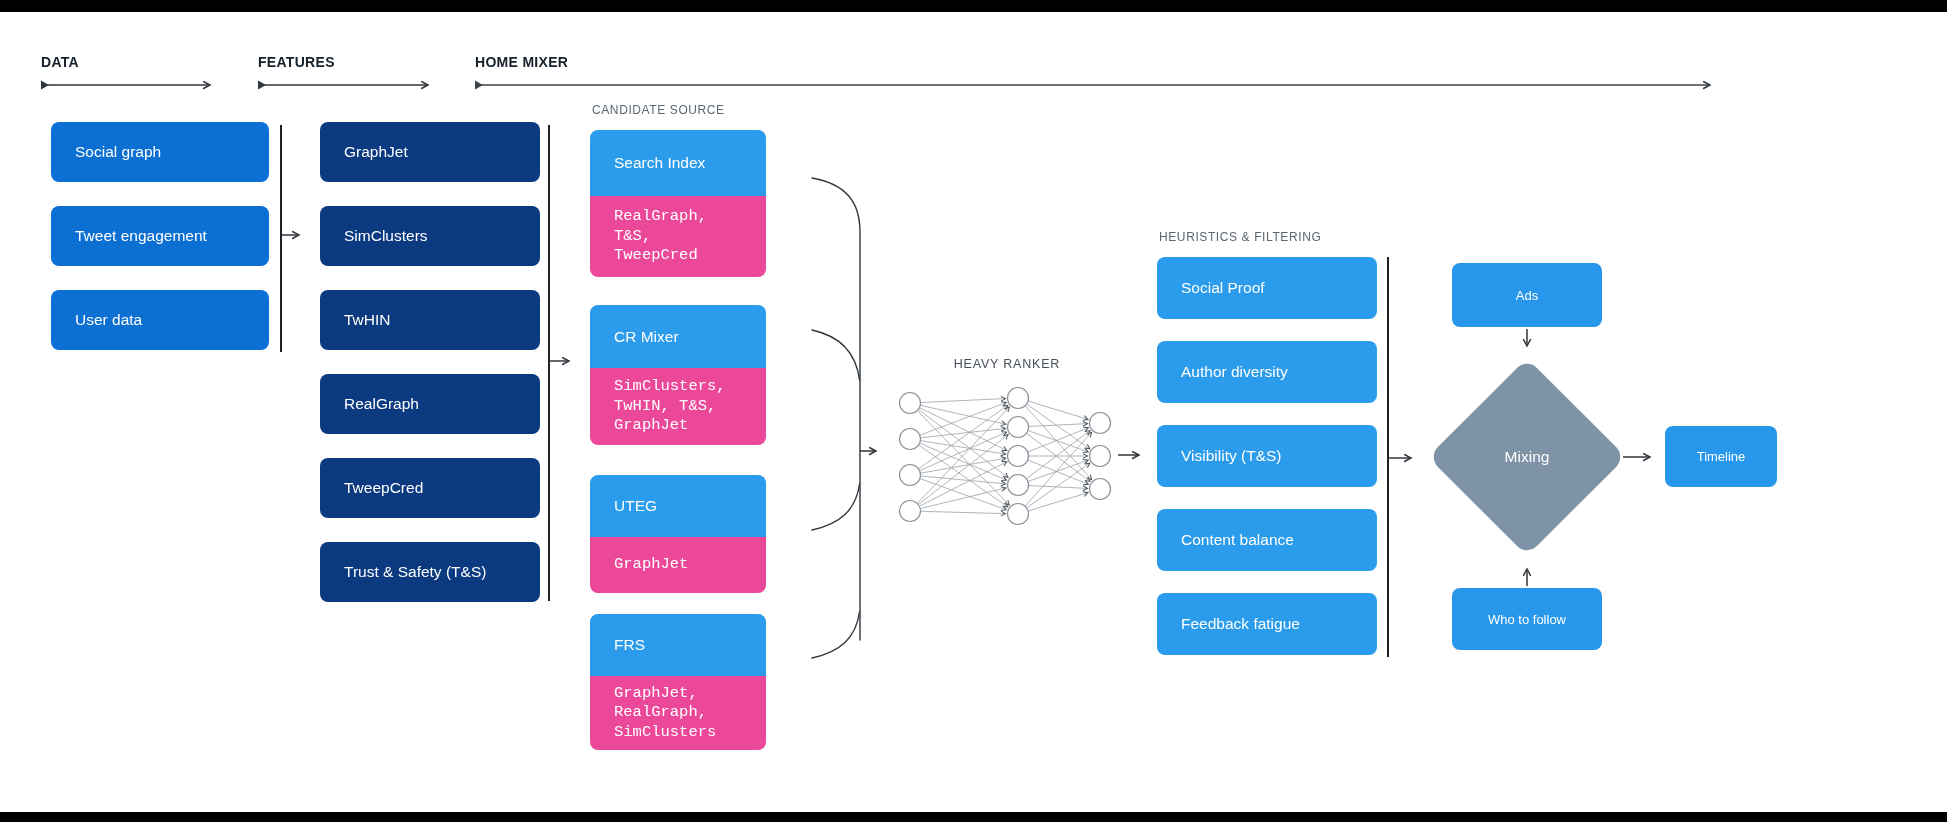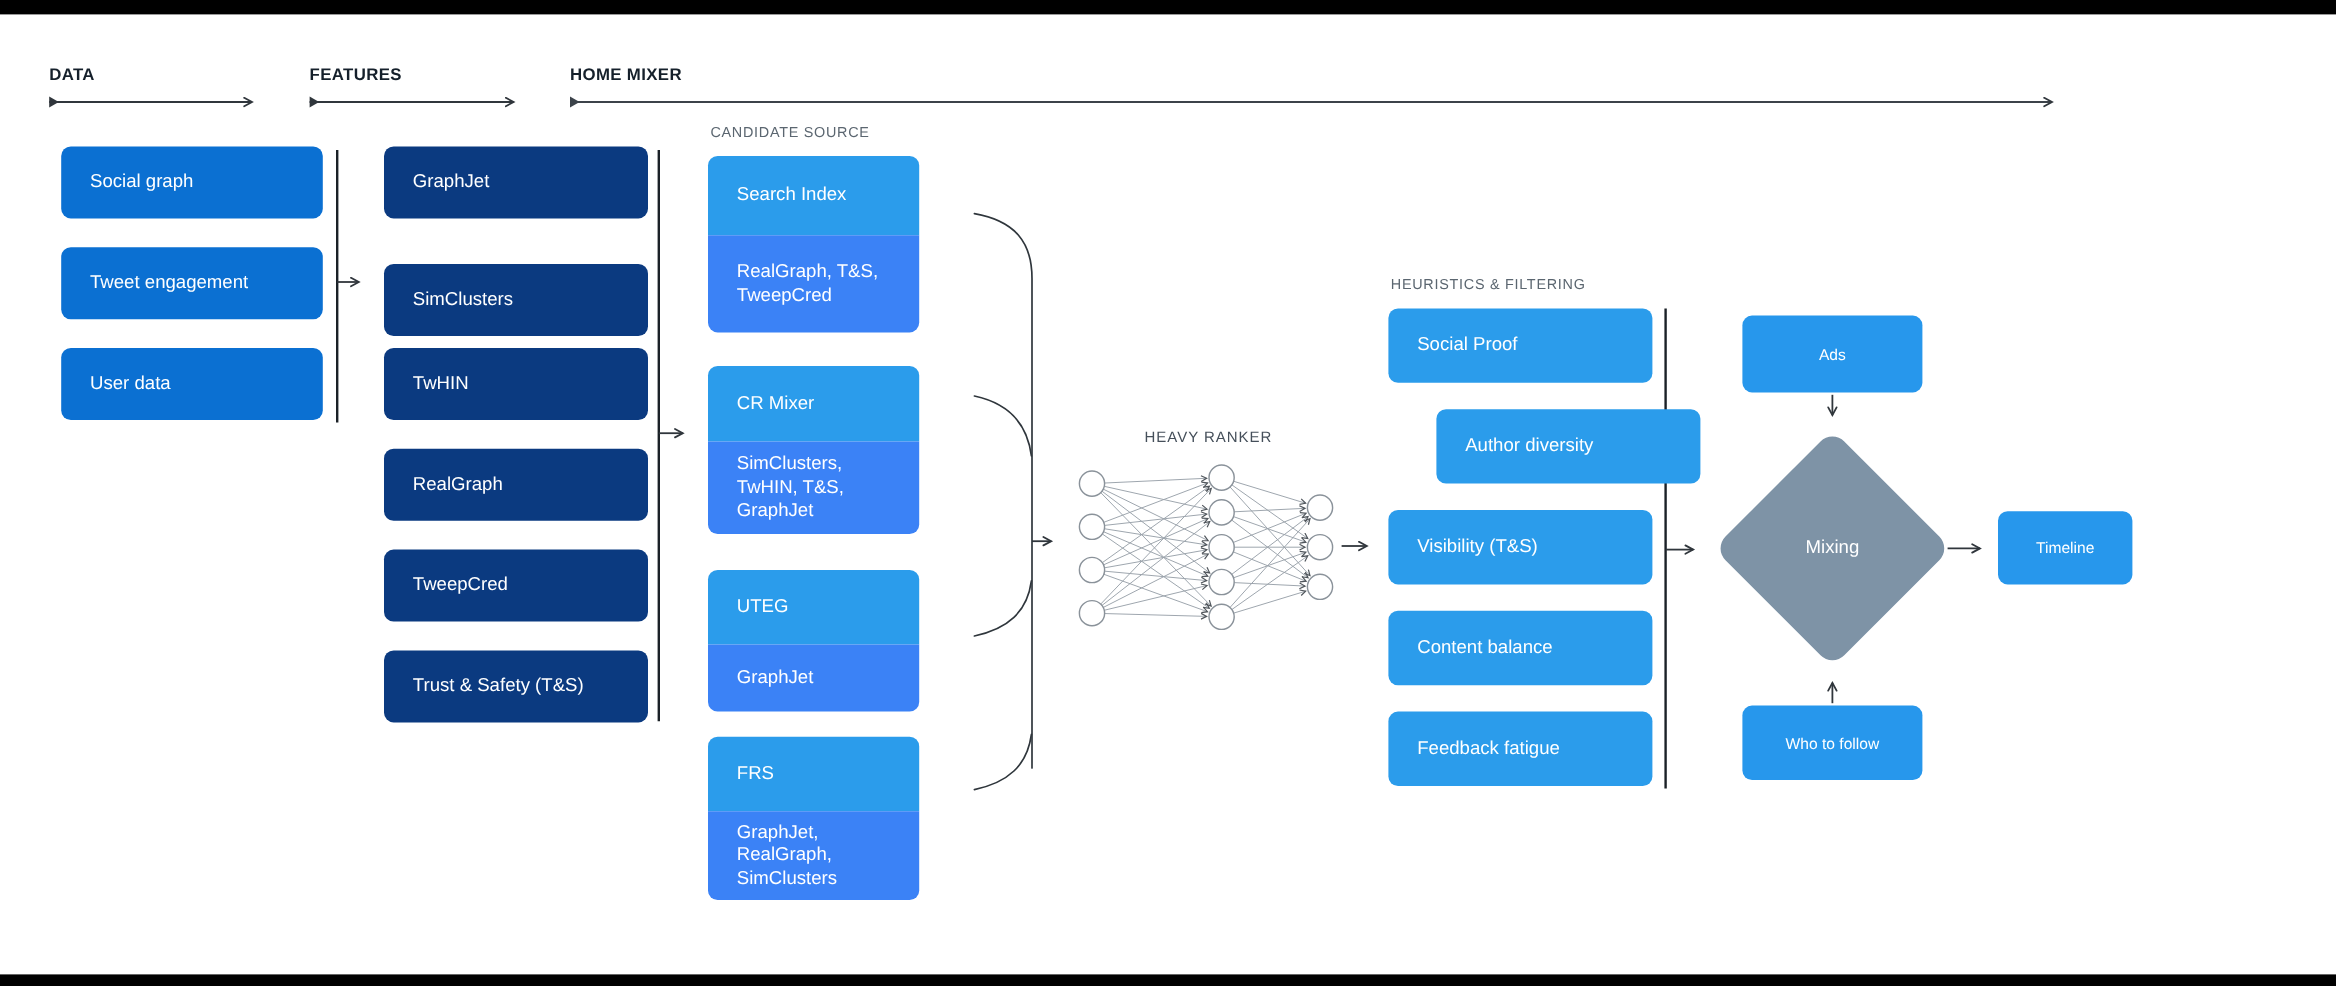--- a/index.html
+++ b/index.html
@@ -24,22 +24,22 @@
   }
   .box.data{background:#0b70d2;width:218px;height:60px;left:51px;}
   .box.feat{background:#0b3a80;width:220px;height:60px;left:320px;}
   .box.heur{background:#2b9ceb;width:220px;height:62px;left:1157px;}
   .cand{position:absolute;left:590px;width:176px;color:#fff;font-size:15.5px;box-sizing:border-box;}
   .cand .ct{
     background:#2b9ceb;border-radius:8px 8px 0 0;display:flex;align-items:center;
     padding-left:24px;padding-right:26px;box-sizing:border-box;white-space:nowrap;
   }
   .cand .cs{
-    background:#3b82f6;border-radius:0 0 8px 8px;display:flex;align-items:center;
-    padding-left:24px;padding-right:34px;box-sizing:border-box;line-height:1.25;
+    background:#ec4899;border-radius:0 0 8px 8px;display:flex;align-items:center;
+    padding-left:24px;padding-right:34px;box-sizing:border-box;line-height:1.25;font-family:Liberation Mono, monospace;
   }
   .hr-label{
     position:absolute;left:946px;top:357px;width:122px;text-align:center;
     font-size:12.5px;color:#454f5a;letter-spacing:.8px;white-space:nowrap;
   }
   .blue-node{
     position:absolute;background:#2797ec;border-radius:8px;color:#fff;font-size:13px;
     display:flex;align-items:center;justify-content:center;box-sizing:border-box;white-space:nowrap;
   }
   .diamond{
@@ -155,21 +155,21 @@
 
   <div class="sec-label" style="left:41px;top:54px;">DATA</div>
   <div class="sec-label" style="left:258px;top:54px;">FEATURES</div>
   <div class="sec-label" style="left:475px;top:54px;">HOME MIXER</div>
 
   <div class="box data" style="top:122px;">Social graph</div>
   <div class="box data" style="top:290px;">User data</div>
   <div class="box data" style="top:206px;">Tweet engagement</div>
 
   <div class="box feat" style="top:122px;">GraphJet</div>
-  <div class="box feat" style="top:220px;">SimClusters</div>
+  <div class="box feat" style="top:206px;">SimClusters</div>
   <div class="box feat" style="top:290px;">TwHIN</div>
   <div class="box feat" style="top:374px;">RealGraph</div>
   <div class="box feat" style="top:458px;">TweepCred</div>
   <div class="box feat" style="top:542px;">Trust &amp; Safety (T&amp;S)</div>
 
   <div class="sub-label" style="left:592px;top:103px;">CANDIDATE SOURCE</div>
 
   <div class="cand" style="top:130px;">
     <div class="ct" style="height:66px;">Search Index</div>
     <div class="cs" style="height:81px;">RealGraph, T&amp;S, TweepCred</div>
@@ -185,21 +185,21 @@
   <div class="cand" style="top:614px;">
     <div class="ct" style="height:62px;">FRS</div>
     <div class="cs" style="height:74px;">GraphJet, RealGraph, SimClusters</div>
   </div>
 
   <div class="hr-label">HEAVY RANKER</div>
 
   <div class="sub-label" style="left:1159px;top:230px;">HEURISTICS &amp; FILTERING</div>
 
   <div class="box heur" style="top:257px;">Social Proof</div>
-  <div class="box heur" style="top:341px;margin-left:40px;">Author diversity</div>
+  <div class="box heur" style="top:341px;">Author diversity</div>
   <div class="box heur" style="top:425px;">Visibility (T&amp;S)</div>
   <div class="box heur" style="top:509px;">Content balance</div>
   <div class="box heur" style="top:593px;">Feedback fatigue</div>
 
   <div class="blue-node" style="left:1452px;top:263px;width:150px;height:64px;">Ads</div>
 
   <div class="diamond"></div>
   <div class="diamond-label">Mixing</div>
 
   <div class="blue-node" style="left:1452px;top:588px;width:150px;height:62px;">Who to follow</div>

